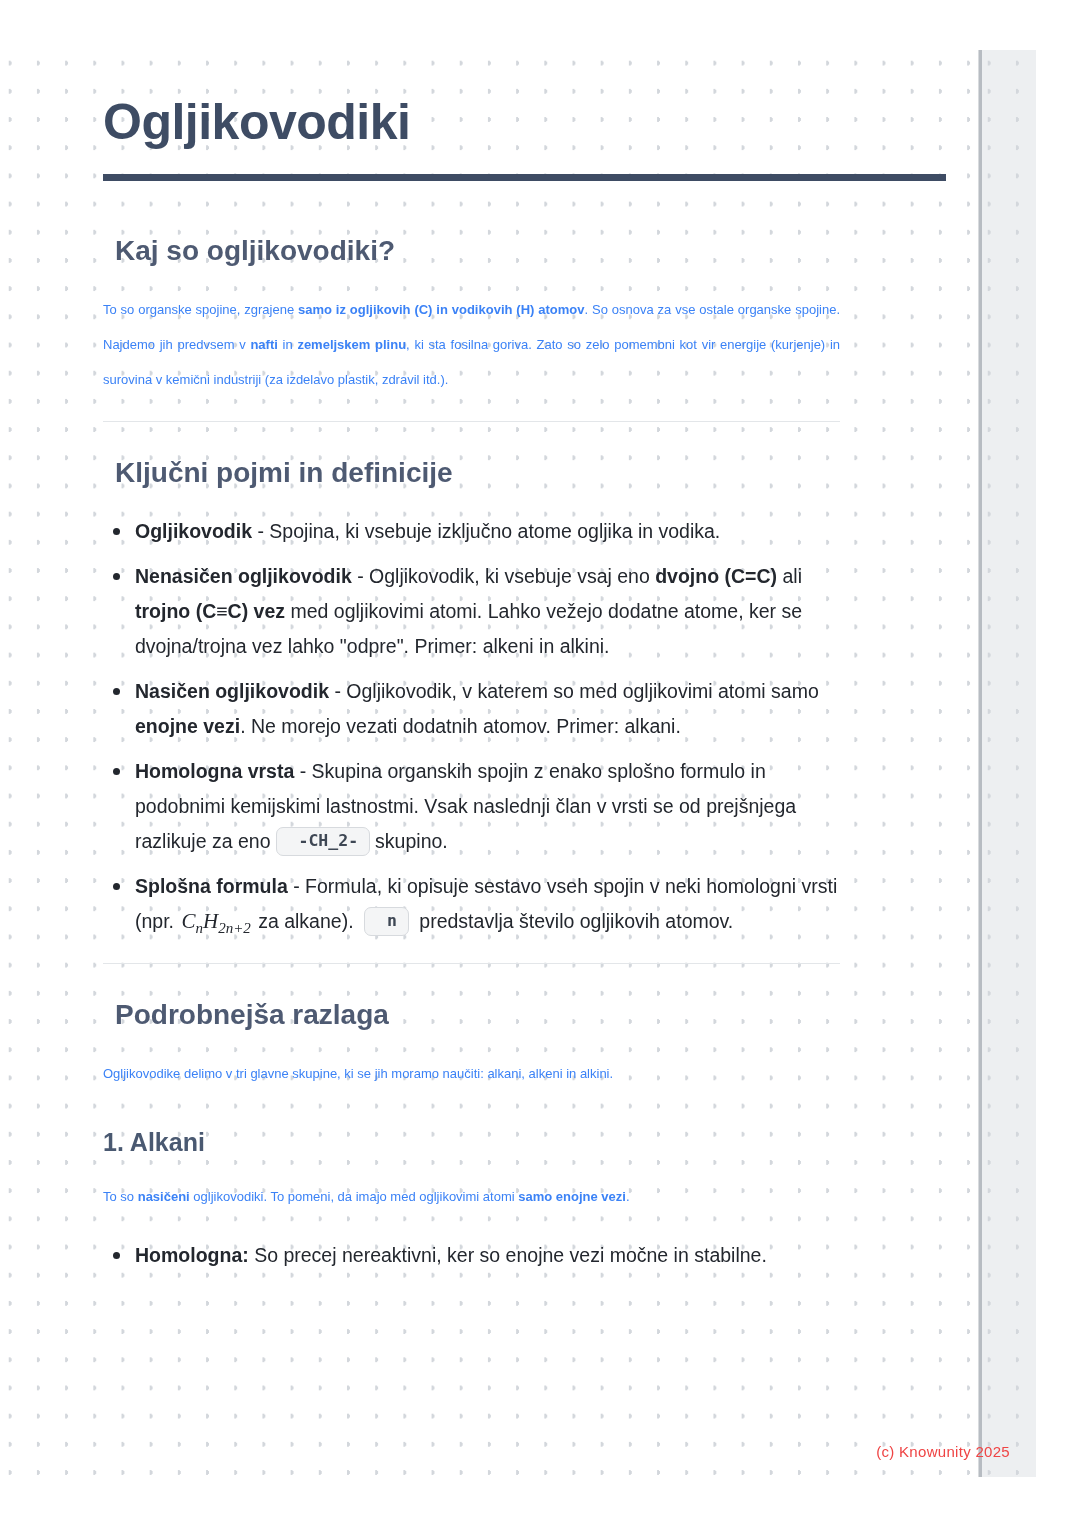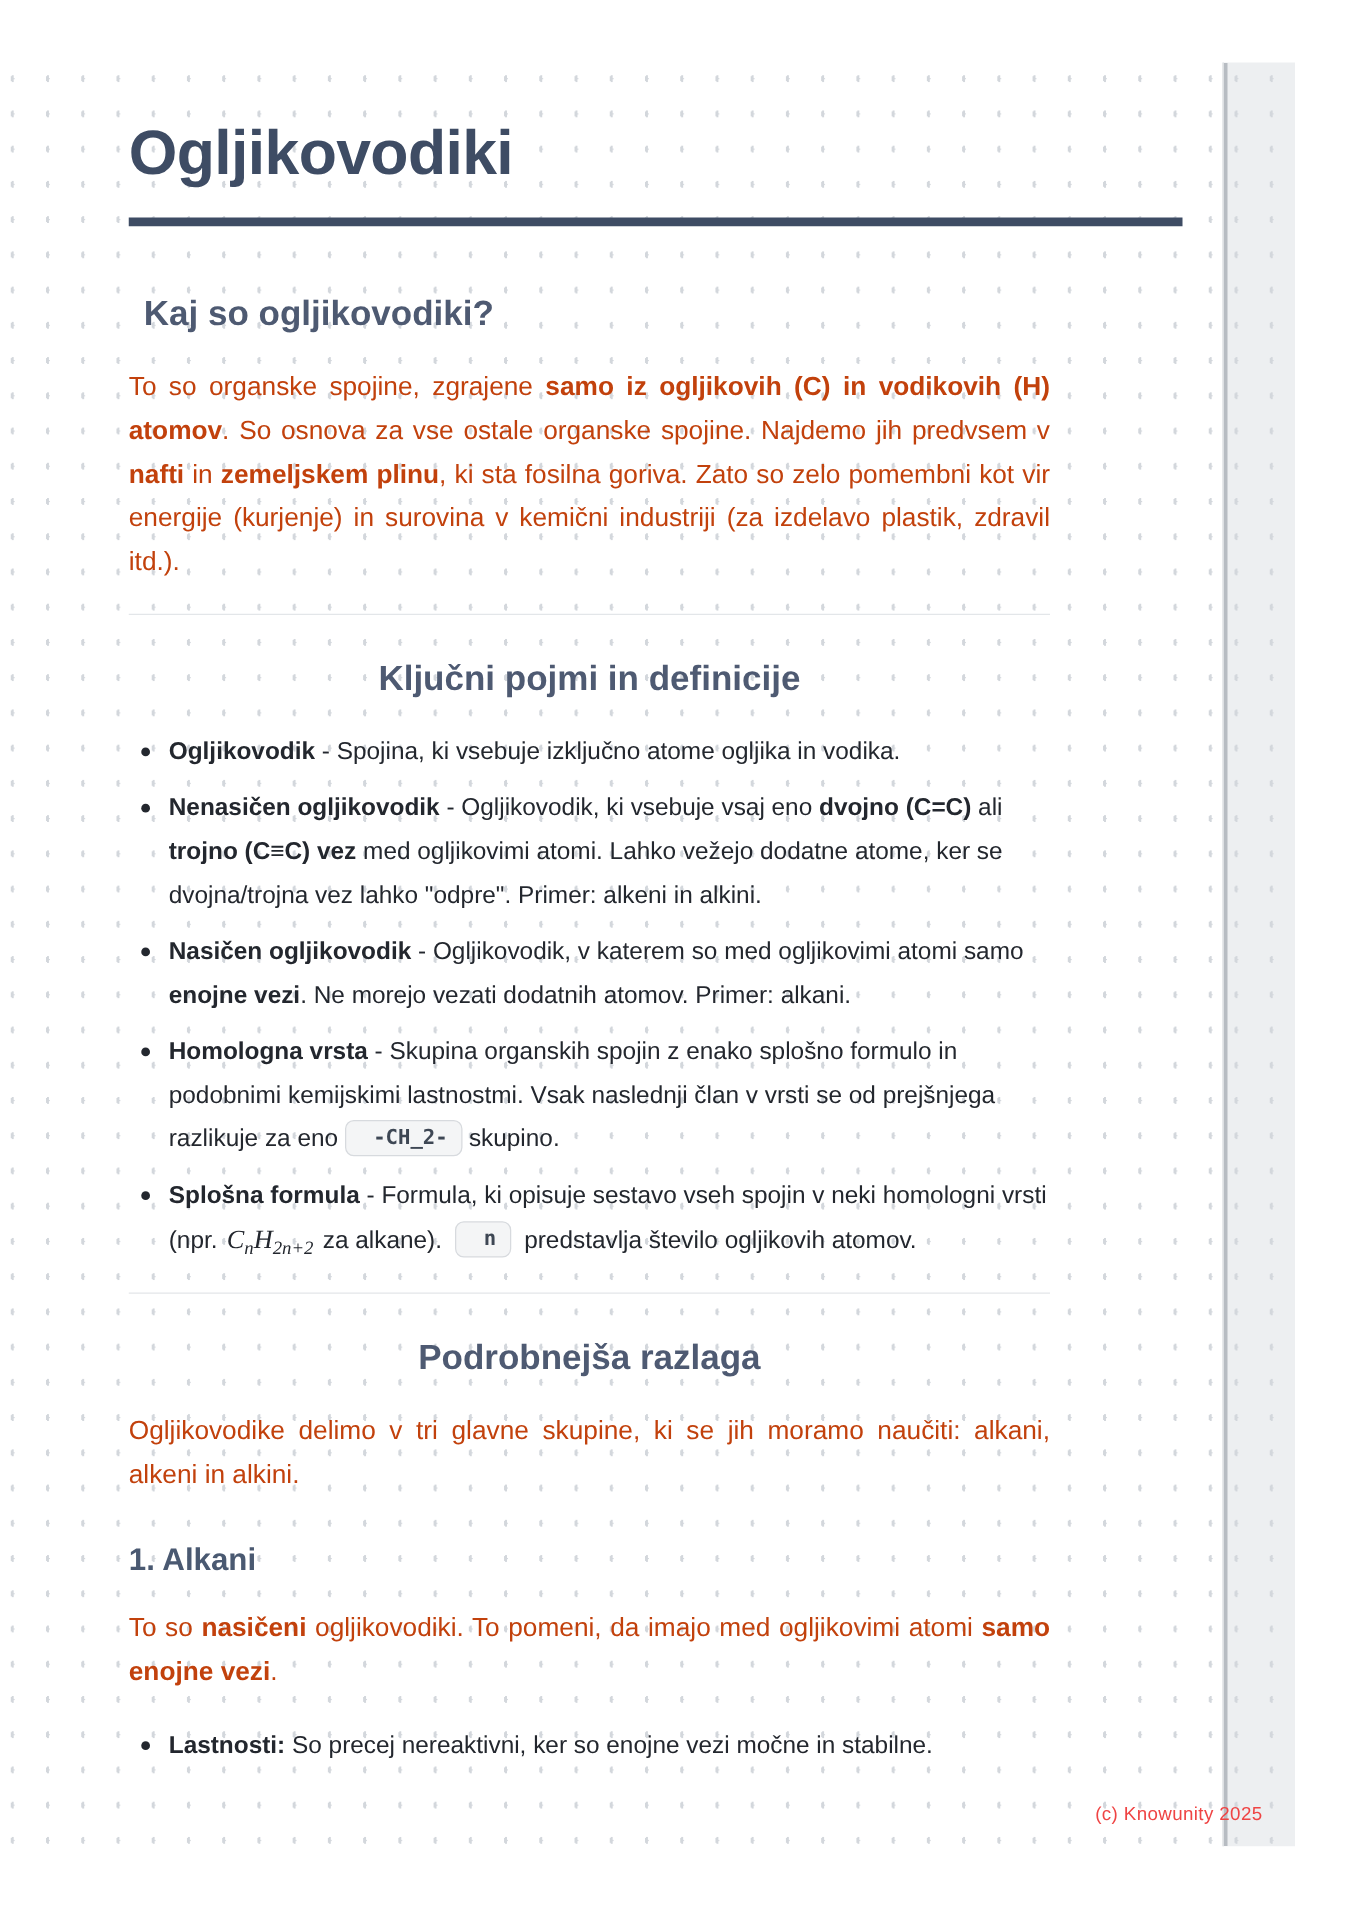--- a/index.html
+++ b/index.html
@@ -39,29 +39,29 @@
   .title-rule {
     margin-top: 22px; width: 843px; height: 7px;
     background: #3E4C64; border: none;
   }
   .col { width: 737px; }
   h2 {
     margin: 12px; font-size: 28px; line-height: 34px;
     font-weight: 700; color: #4E5A72;
   }
   h2.first { margin-top: 53px; }
-  h2.after-divider { margin-top: 34px; text-align: center; }
+  h2.after-divider { margin-top: 34px; }
   h3 {
     margin: 36px 0 0 0; font-size: 25px; line-height: 30px;
     font-weight: 600; color: #4A5971;
   }
   p.body {
     margin: 24px 0 0 0;
-    font-size: 21px; line-height: 35px;
-    text-align: justify; color: #c2410c;
+    font-size: 13px; line-height: 35px;
+    text-align: justify; color: #3b82f6;
   }
   p.body.tight { margin-top: 22px; }
   .divider {
     height: 1px; background: #E3E6E9; border: none;
     margin: 24px 0 0 0; width: 737px;
   }
   ul.bullets {
     list-style: none; margin: 24px 0 0 0; padding: 0;
     font-size: 19.5px; line-height: 35px; color: #23272E;
   }
@@ -124,18 +124,18 @@
     </ul>
 
     <div class="divider"></div>
 
     <h2 class="after-divider">Podrobnejša razlaga</h2>
     <p class="body"><span>Ogljikovodike delimo v tri glavne skupine, ki se jih moramo naučiti: alkani, alkeni in alkini.</span></p>
 
     <h3>1. Alkani</h3>
     <p class="body tight"><span>To so </span><span class="b">nasičeni</span><span> ogljikovodiki. To pomeni, da imajo med ogljikovimi atomi </span><span class="b">samo enojne vezi</span><span>.</span></p>
     <ul class="bullets">
-      <li><span class="b">Lastnosti:</span><span> So precej nereaktivni, ker so enojne vezi močne in stabilne.</span></li>
+      <li><span class="b">Homologna:</span><span> So precej nereaktivni, ker so enojne vezi močne in stabilne.</span></li>
     </ul>
   </div>
 </div>
 
 <div class="watermark">(c) Knowunity 2025</div>
 
 </body></html>

